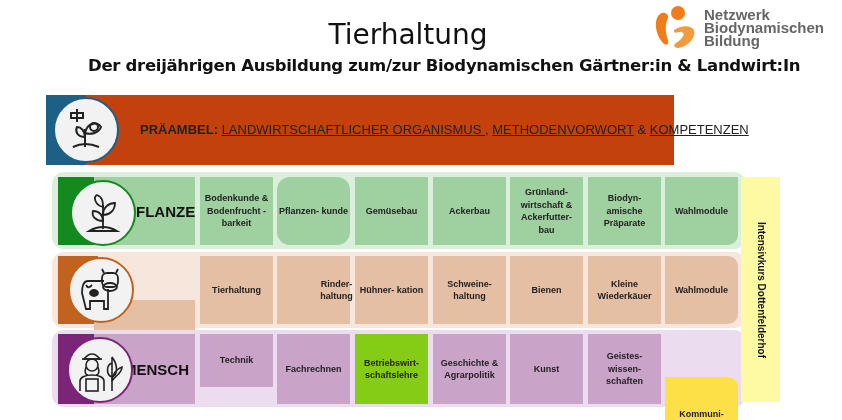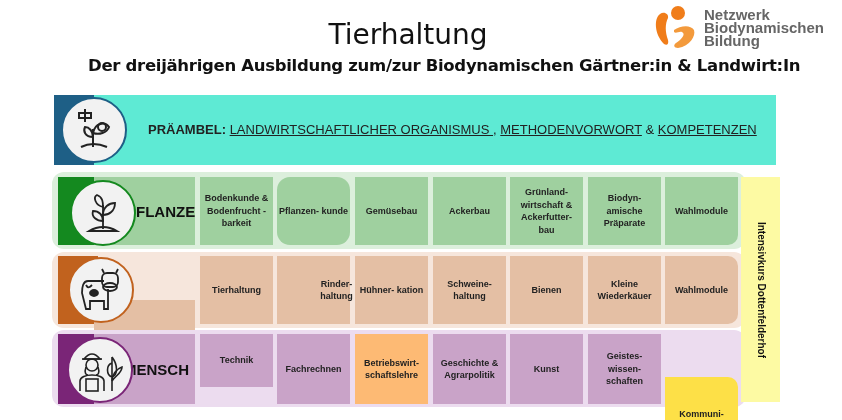--- a/index.html
+++ b/index.html
@@ -4,21 +4,21 @@
 <style>
   * { box-sizing: border-box; margin: 0; padding: 0; }
   body { width: 842px; height: 420px; background: #ffffff; position: relative; overflow: hidden; font-family: "Liberation Sans", sans-serif; }
   .title { position: absolute; left: 0; width: 816px; top: 18px; text-align: center; font-family: "DejaVu Sans", sans-serif; font-size: 28px; color: #111; font-weight: normal; }
   .subtitle { position: absolute; left: 0; width: 842px; top: 56px; padding-left: 88px; font-family: "DejaVu Sans", sans-serif; font-size: 16.5px; font-weight: bold; color: #111; letter-spacing: -0.3px; }
   .logo { position: absolute; left: 652px; top: 4px; width: 190px; height: 46px; }
   .logo-mark { position: absolute; left: 0; top: 0; width: 46px; height: 46px; }
   .logo-text { position: absolute; left: 52px; top: 4px; font-size: 15px; line-height: 13px; color: #666; font-weight: bold; }
   .logo-text div { display: block; }
 
-  .preamble { position: absolute; left: 54px; top: 95px; width: 722px; height: 70px; background: #5eead4; }
+  .preamble { position: absolute; left: 46px; top: 95px; width: 628px; height: 70px; background: #c2410c; }
   .preamble-strip { position: absolute; left: 0; top: 0; width: 40px; height: 70px; background: #1e5f86; }
   .preamble-text { position: absolute; left: 94px; top: 27px; font-size: 13px; color: #222; white-space: nowrap; }
   .preamble-text .lbl { font-weight: bold; }
   .preamble-text .lnk { text-decoration: underline; }
 
   .circle { position: absolute; width: 66px; height: 66px; border-radius: 50%; background: #f2f2f2; display: flex; align-items: center; justify-content: center; }
 
   .row-bg { position: absolute; left: 52px; width: 694px; border-radius: 12px; }
   .row-strip { position: absolute; left: 58px; width: 40px; }
   .label-cell { position: absolute; left: 94px; width: 101px; display: flex; align-items: center; padding-left: 32px; font-weight: bold; font-size: 15px; color: #111; }
@@ -129,21 +129,21 @@
     <circle cx="16" cy="18" r="6"></circle>
     <path d="M10 20 C8 26 10 28 12 28 M22 20 C24 26 22 28 20 28"></path>
     <path d="M4 44 L4 34 C4 30 10 28 16 28 C22 28 28 30 28 34 L28 44"></path>
     <rect x="10" y="32" width="12" height="12"></rect>
     <path d="M36 44 L36 10 M36 16 C30 18 30 28 36 30 C42 28 42 18 36 10"></path>
     <path d="M36 34 C40 28 46 26 46 20 C40 22 36 28 36 34"></path>
   </svg>
 </div>
 <div class="cell" style="left:200px; top:334px; height:53px; background:#c9a3c8;">Technik</div>
 <div class="cell" style="left:277px; top:334px; height:70px; background:#c9a3c8;">Fachrechnen</div>
-<div class="cell" style="left:355px; top:334px; height:70px; background:#fdba74;">Betriebswirt- schaftslehre</div>
+<div class="cell" style="left:355px; top:334px; height:70px; background:#84cc16;">Betriebswirt- schaftslehre</div>
 <div class="cell" style="left:433px; top:334px; height:70px; background:#c9a3c8;">Geschichte &amp; Agrarpolitik</div>
 <div class="cell" style="left:510px; top:334px; height:70px; background:#c9a3c8;">Kunst</div>
 <div class="cell" style="left:588px; top:334px; height:70px; background:#c9a3c8;">Geistes- wissen- schaften</div>
 <div class="cell" style="left:665px; top:334px; height:87px; background:#fde047; border-radius:0 10px 0 0;margin-top:43px;">Kommuni- kation</div>
 
 <div class="yellow-bar">
   <div class="yellow-text">Intensivkurs Dottenfelderhof</div>
 </div>
 
 </body></html>

